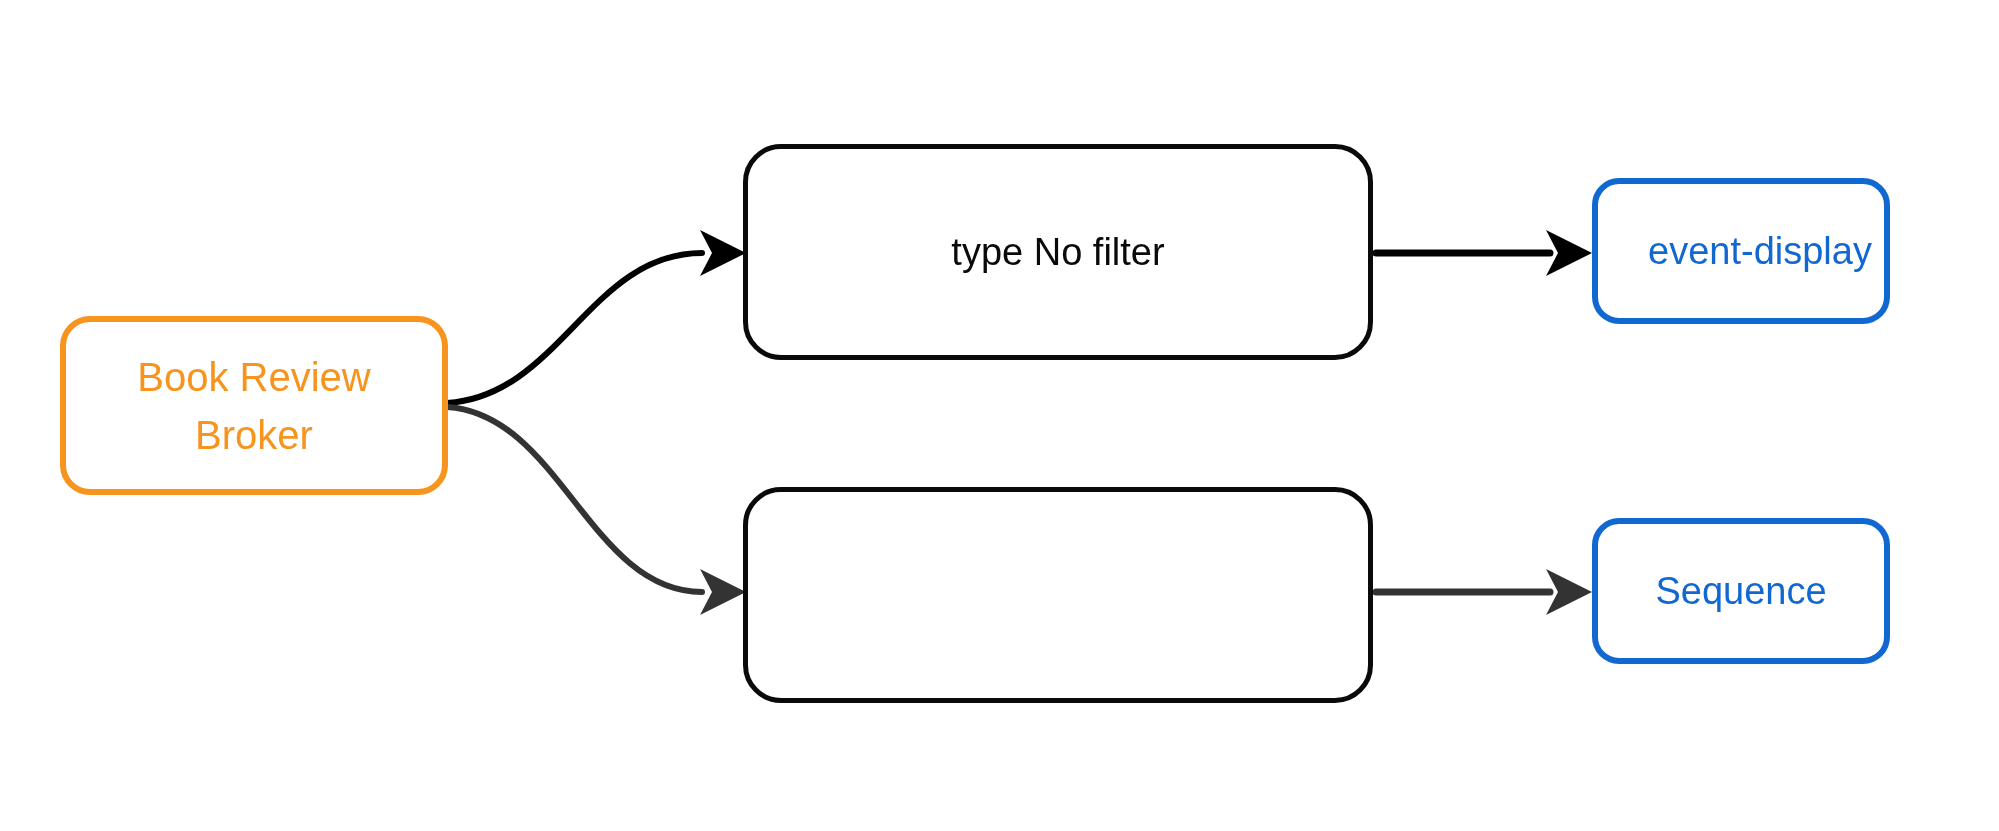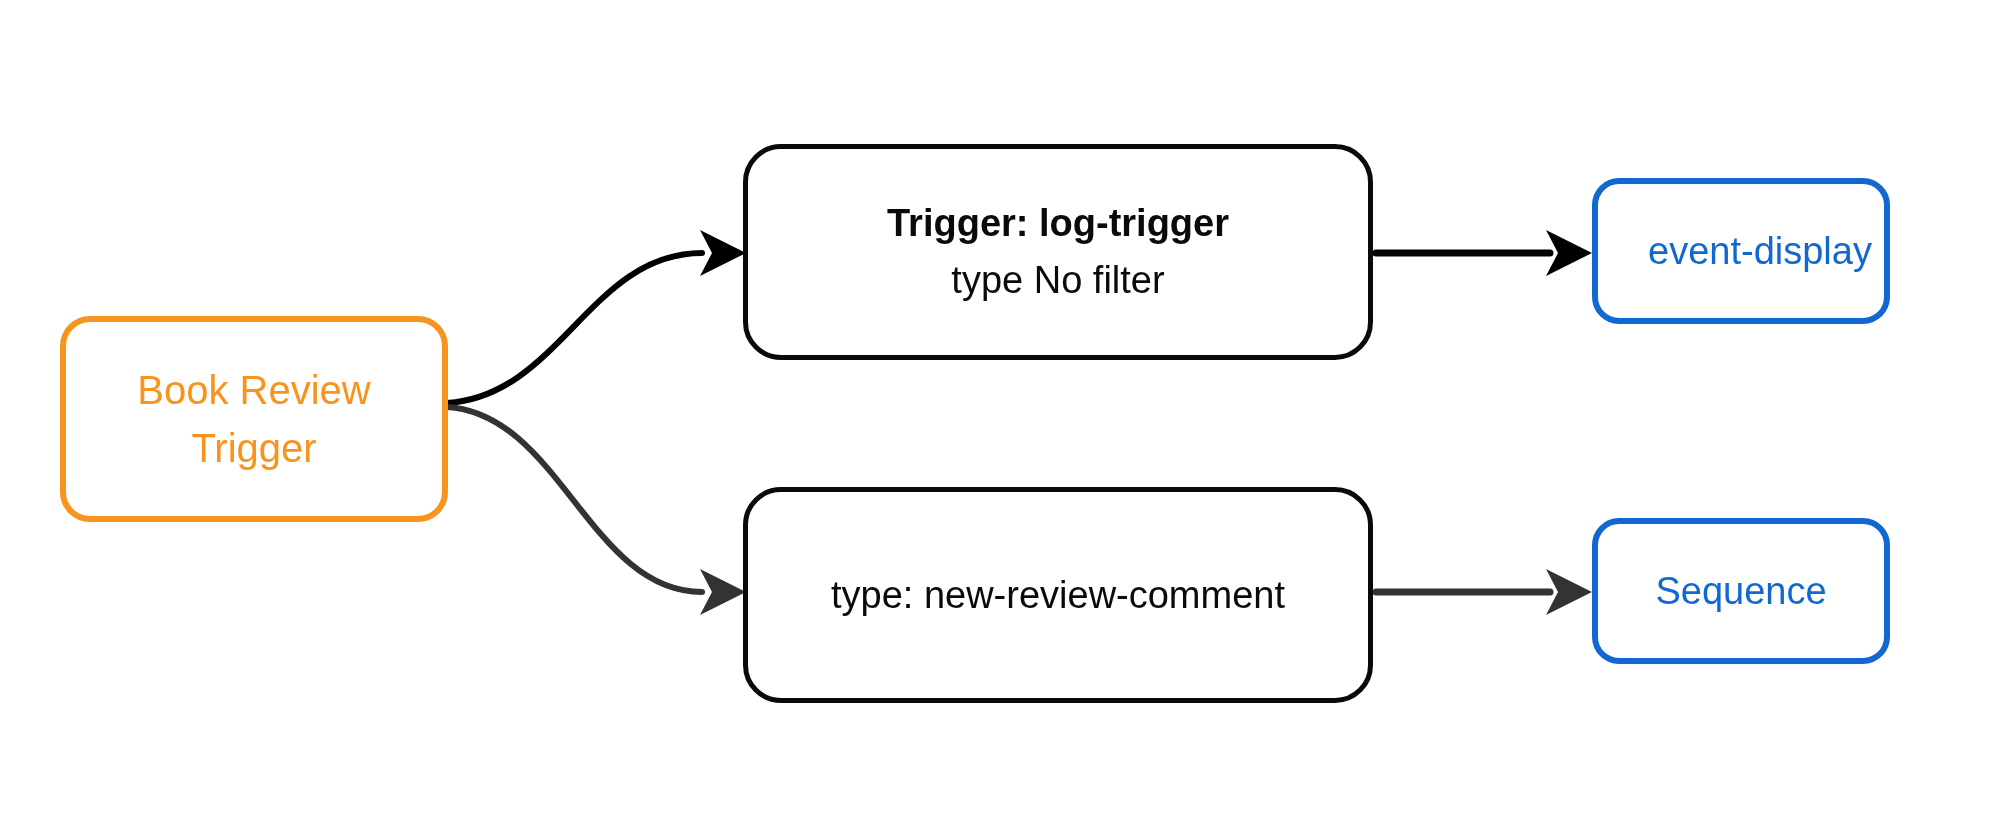--- a/index.html
+++ b/index.html
@@ -29,21 +29,21 @@
     display: flex;
     flex-direction: column;
     align-items: center;
     justify-content: center;
     text-align: center;
   }
   .node-broker {
     left: 60px;
     top: 316px;
     width: 388px;
-    height: 206px;
+    height: 179px;
     border: 6px solid #F7941E;
     border-radius: 30px;
     font-size: 40px;
     line-height: 1.45;
     color: #F7941E;
   }
   .node-trigger {
     left: 743px;
     width: 630px;
     height: 216px;
@@ -91,30 +91,28 @@
       <polygon points="1592,253 1546,230 1558,253 1546,276" fill="#000000"></polygon>
     </g>
     <g>
       <path class="edge-path" d="M 1376 592 L 1550 592" stroke-width="7" stroke="#333333"></path>
       <polygon points="1592,592 1546,569 1558,592 1546,615" fill="#333333"></polygon>
     </g>
   </svg>
 
   <div class="node node-broker" style="border-color: rgb(247, 148, 30);">
     <div style="color: rgb(247, 148, 30);">Book Review</div>
-    <div style="color: rgb(247, 148, 30);">Trigger</div>
+    <div style="color: rgb(247, 148, 30);">Broker</div>
   </div>
 
   <div class="node node-trigger node-trigger-log" style="border-color: rgb(10, 10, 10);">
-    <div class="trigger-title">Trigger: log-trigger</div>
     <div class="trigger-subtitle">type No filter</div>
   </div>
 
   <div class="node node-trigger node-trigger-sequence" style="border-color: rgb(10, 10, 10);">
-    <div class="trigger-subtitle">type: new-review-comment</div>
   </div>
 
   <div class="node node-sink node-sink-event-display" style="border-color: rgb(18, 104, 209);">
     <div style="color: rgb(18, 104, 209);">event-display</div>
   </div>
 
   <div class="node node-sink node-sink-sequence" style="border-color: rgb(18, 104, 209);">
     <div style="color: rgb(18, 104, 209);">Sequence</div>
   </div>
 

